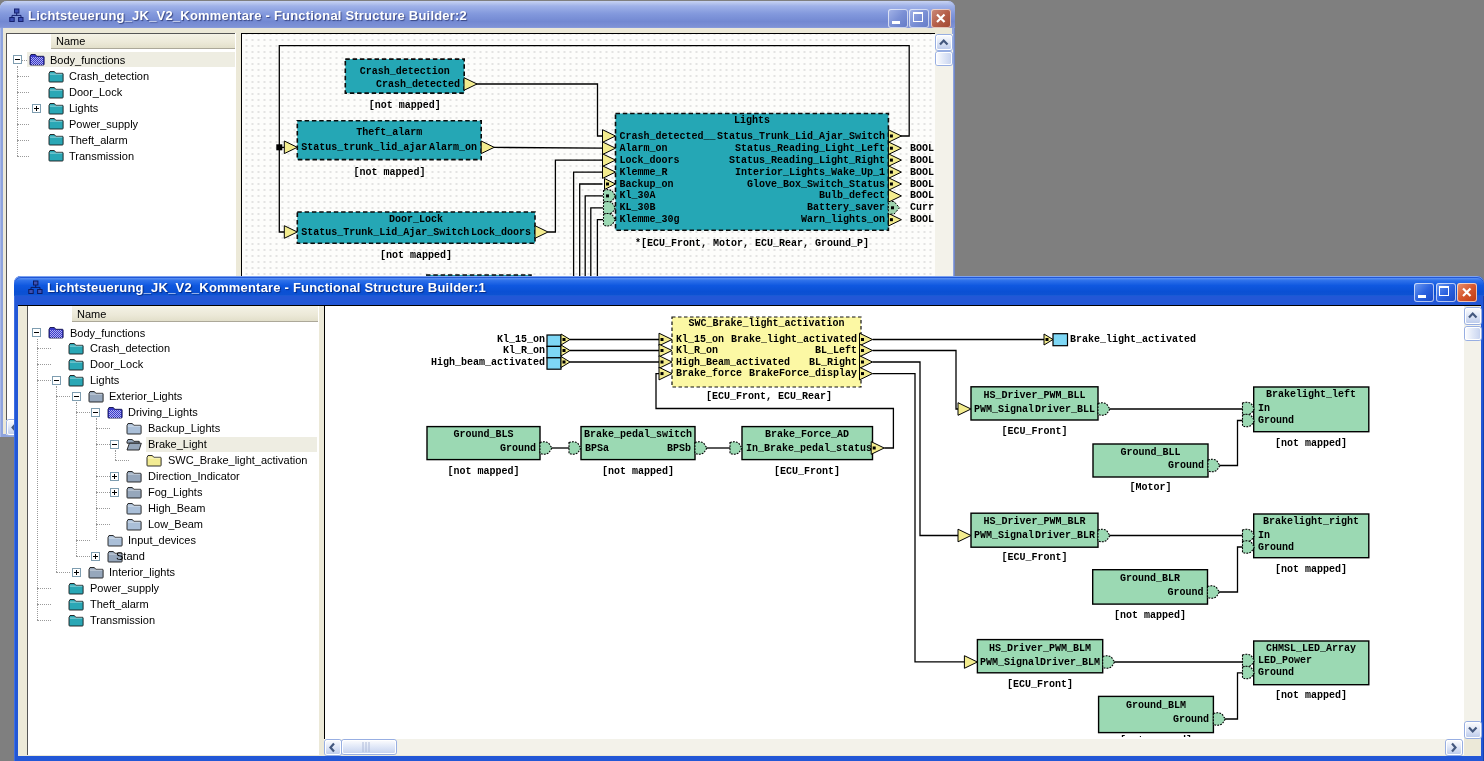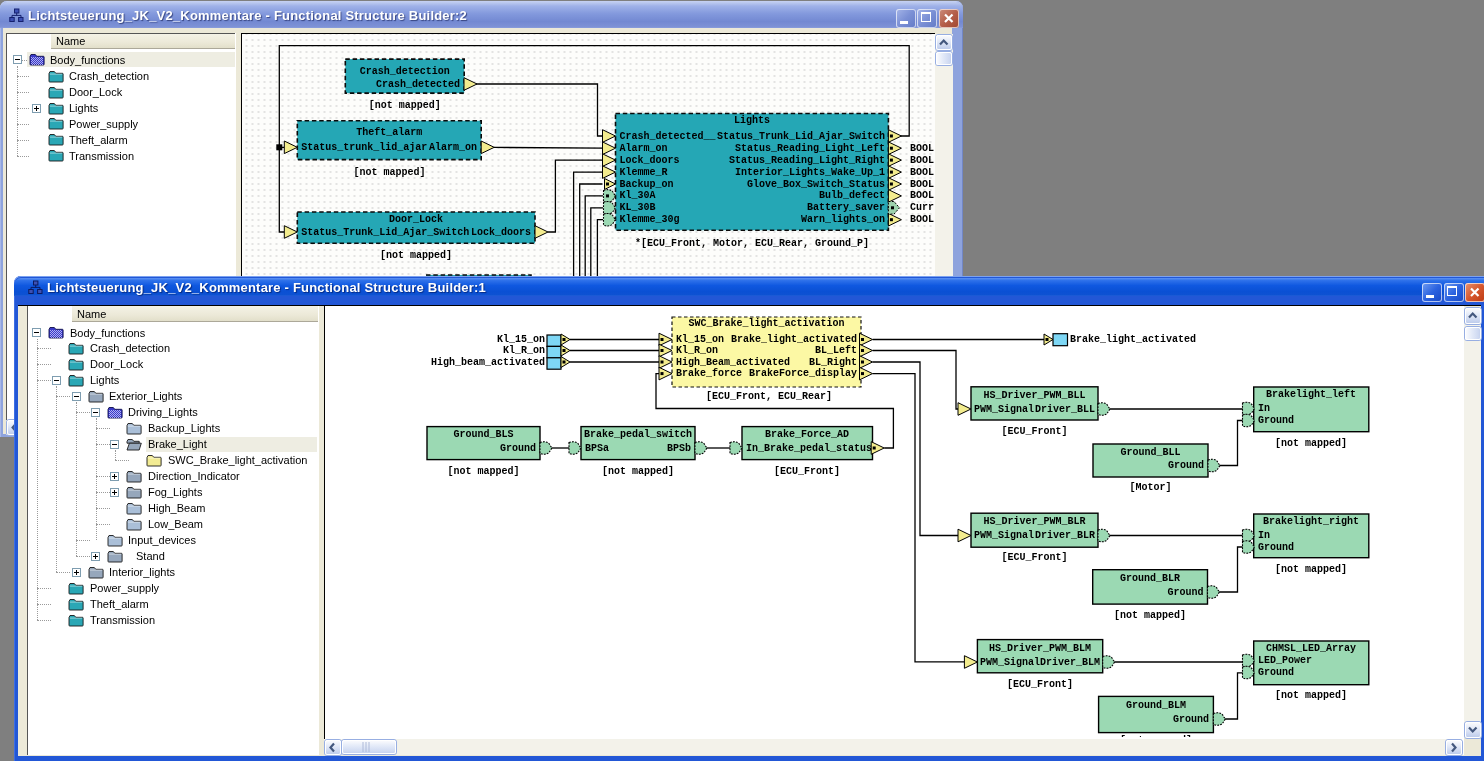--- a/index.html
+++ b/index.html
@@ -1,16 +1,16 @@
 <!DOCTYPE html>
 <html><head><meta charset="utf-8"><style>
 html,body{margin:0;padding:0}
 body{width:1484px;height:761px;background:#7f7f7f;position:relative;overflow:hidden;
  font-family:"Liberation Sans",sans-serif;}
-.win{position:absolute;padding-left:8px;}
+.win{position:absolute;}
 .tbar{position:absolute;left:0;right:0;display:flex;align-items:center;}
 .ttext{color:#fff;font-weight:bold;font-size:13px;white-space:nowrap;
  text-shadow:1px 1px 1px rgba(0,10,60,.55);letter-spacing:.2px}
 .btn{width:20px;height:19px;border-radius:3px;margin-left:1.5px;position:relative;
  box-shadow:inset 0 0 0 1px rgba(255,255,255,.65);}
 .hdr{position:absolute;background:linear-gradient(#f4f2e6,#ece9d8 60%,#e2dfca);
  border-bottom:1px solid #aca899;font-size:11px;color:#000;margin-left:44px;}
 .tl{position:absolute;font-size:11px;line-height:16px;white-space:nowrap;color:#000}
 .sb{position:absolute;background:#f3f2ea;}
 .sbtn{position:absolute;border-radius:2.5px;background:linear-gradient(#fdfdfe,#e1e8f7 45%,#c8d4ef 80%,#bac9ea);
@@ -548,21 +548,21 @@
 <svg style="position:absolute;left:63px;top:246px" width="9" height="9" viewBox="0 0 9 9">
         <rect x="0.5" y="0.5" width="8" height="8" fill="#fff" stroke="#7e9db0"></rect>
         <path d="M2 4.5 H7 M4.5 2 V7" stroke="#000" stroke-width="1"></path>
       </svg>
       <div style="position:absolute;left:79px;top:244px">
         <svg width="16" height="13" viewBox="0 0 16 13">
           <path d="M1 3.5 L2 1.5 H6.3 L7.8 3.3 H14.4 Q15.1 3.3 15.1 4 V11.3 Q15.1 12 14.4 12 H1.7 Q1 12 1 11.3 Z" fill="#96a7bc" stroke="#1a1a1a" stroke-width="0.9"></path>
           <path d="M1.9 4.1 H14.2" stroke="rgba(255,255,255,.5)" stroke-width="1"></path>
         </svg>
       </div>
-      <div class="tl" style="left:108px;top:242px">Stand</div>
+      <div class="tl" style="left:88px;top:242px">Stand</div>
 <svg style="position:absolute;left:44px;top:262px" width="9" height="9" viewBox="0 0 9 9">
         <rect x="0.5" y="0.5" width="8" height="8" fill="#fff" stroke="#7e9db0"></rect>
         <path d="M2 4.5 H7 M4.5 2 V7" stroke="#000" stroke-width="1"></path>
       </svg>
       <div style="position:absolute;left:60px;top:260px">
         <svg width="16" height="13" viewBox="0 0 16 13">
           <path d="M1 3.5 L2 1.5 H6.3 L7.8 3.3 H14.4 Q15.1 3.3 15.1 4 V11.3 Q15.1 12 14.4 12 H1.7 Q1 12 1 11.3 Z" fill="#96a7bc" stroke="#1a1a1a" stroke-width="0.9"></path>
           <path d="M1.9 4.1 H14.2" stroke="rgba(255,255,255,.5)" stroke-width="1"></path>
         </svg>
       </div>

